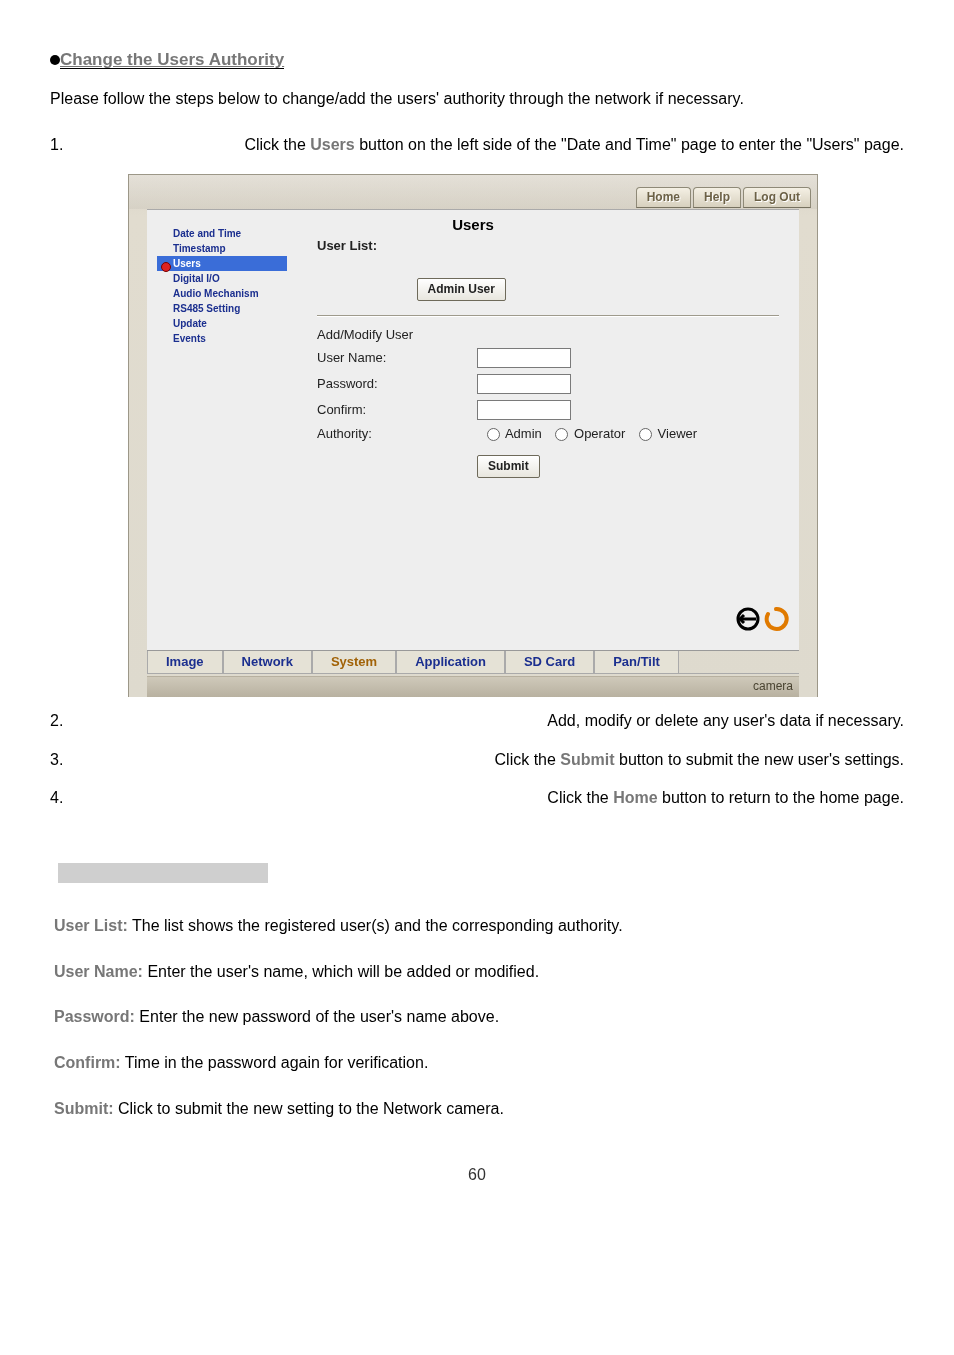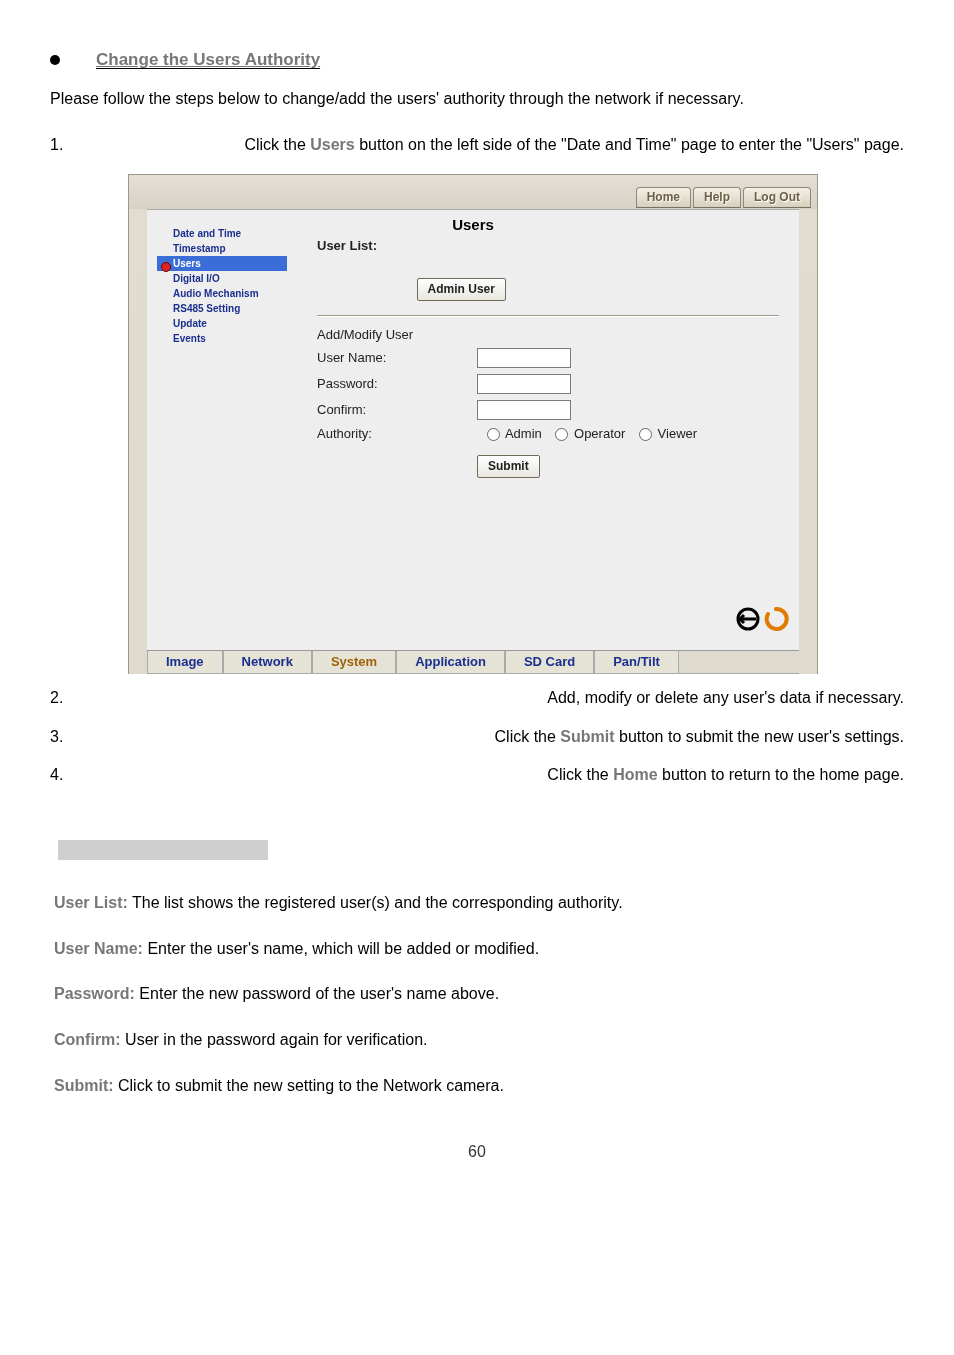--- a/index.html
+++ b/index.html
@@ -7,21 +7,20 @@
     padding: 50px 50px;
     font-family: Arial, sans-serif;
     font-size: 16px;
     color: #000;
     background: #fff;
     width: 854px;
   }
   .bullet-row {
     display: flex;
     align-items: center;
-    gap: 36px;
     margin-bottom: 18px;
   }
   .bullet {
     width: 10px; height: 10px; background: #000; border-radius: 50%;
     display: inline-block;
   }
   .underline-heading {
     font-weight: bold;
     font-size: 17px;
     text-decoration: underline;
@@ -265,20 +264,21 @@
     </div>
     <div class="bottom-tabs">
       <span class="bt">Image</span>
       <span class="bt">Network</span>
       <span class="bt red">System</span>
       <span class="bt">Application</span>
       <span class="bt">SD Card</span>
       <span class="bt">Pan/Tilt</span>
       <span class="spacer"></span>
     </div>
+    <div class="footer-strip">camera</div>
   </div>
 </div>
 
 <ol class="steps">
   <li>
     <span class="step-num">2.</span>
     <span class="step-body">Add, modify or delete any user's data if necessary.</span>
   </li>
   <li>
     <span class="step-num">3.</span>
@@ -293,20 +293,20 @@
     </span>
   </li>
 </ol>
 
 <span class="desc-header">Description of function keys:</span>
 
 <div class="definitions">
   <p><span class="lead-bold" style="color:#777">User List:</span><span> The list shows the registered user(s) and the corresponding authority.</span></p>
   <p><span class="lead-bold" style="color:#777">User Name:</span><span> Enter the user's name, which will be added or modified.</span></p>
   <p><span class="lead-bold" style="color:#777">Password:</span><span> Enter the new password of the user's name above.</span></p>
-  <p><span class="lead-bold" style="color:#777">Confirm:</span><span> User in the password again for verification.</span></p>
+  <p><span class="lead-bold" style="color:#777">Confirm:</span><span> Time in the password again for verification.</span></p>
   <p><span class="lead-bold" style="color:#777">Submit:</span><span> Click to submit the new setting to the Network camera.</span></p>
 </div>
 
 <div class="pagenum">60</div>
 
 
 
 
 </body></html>

